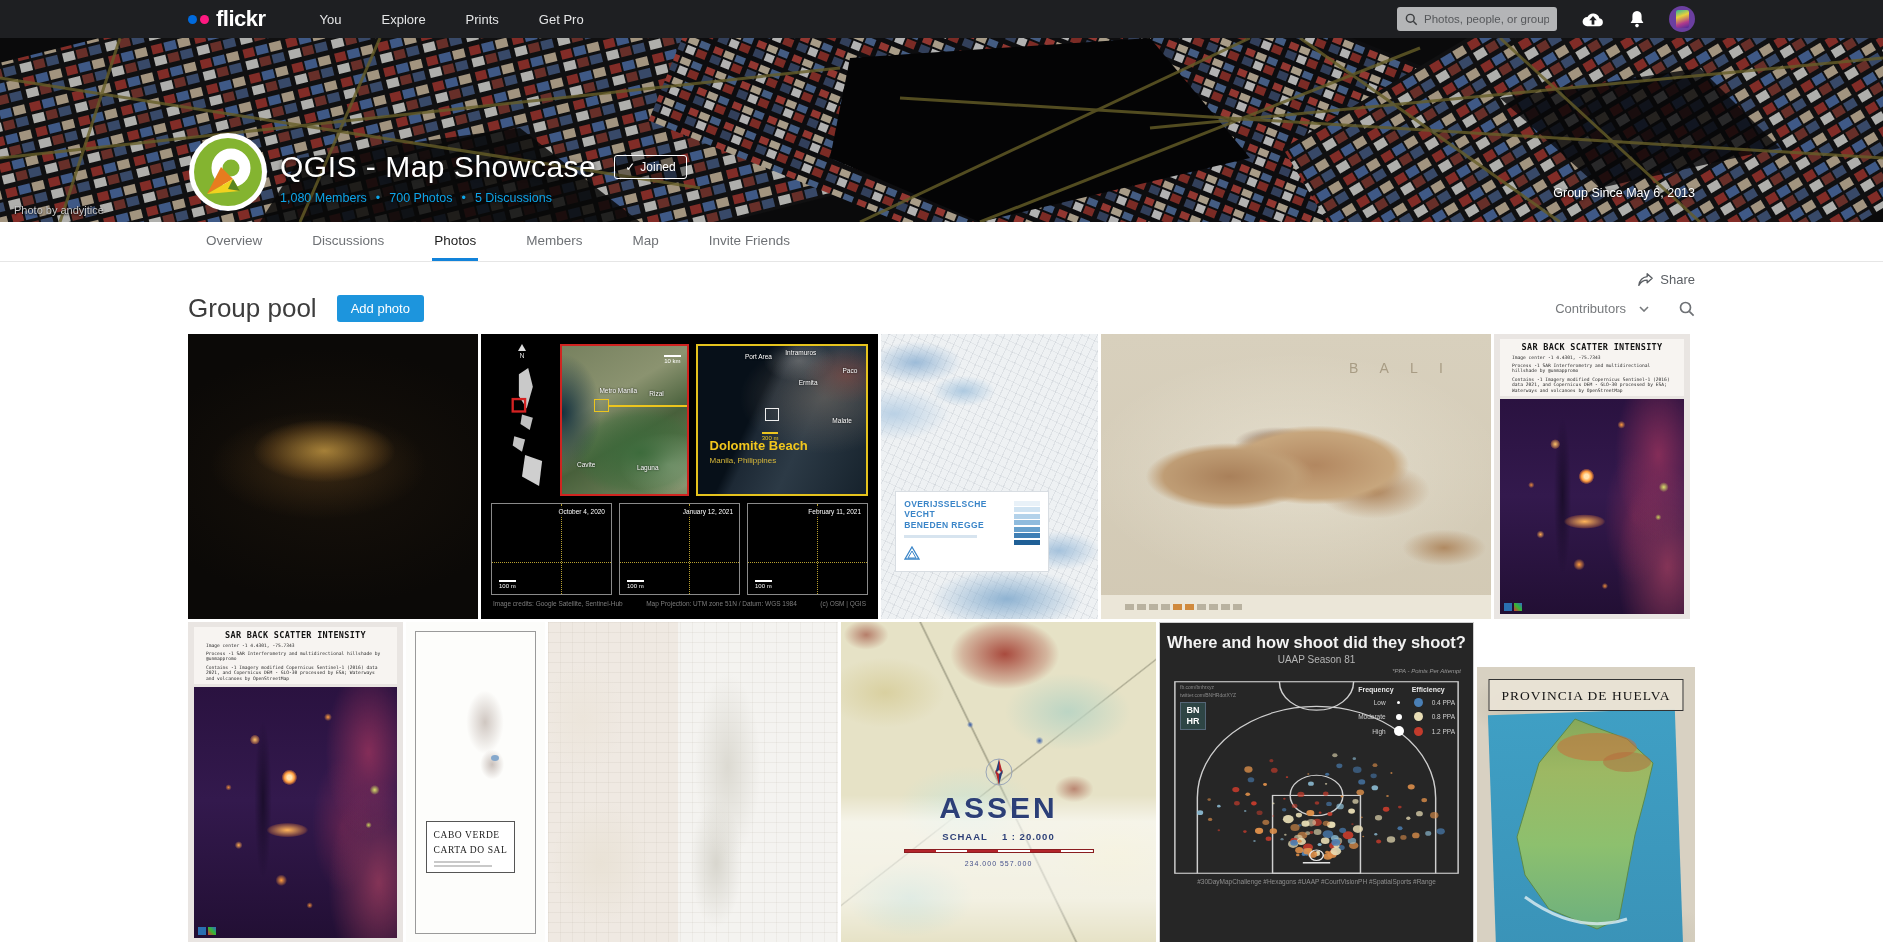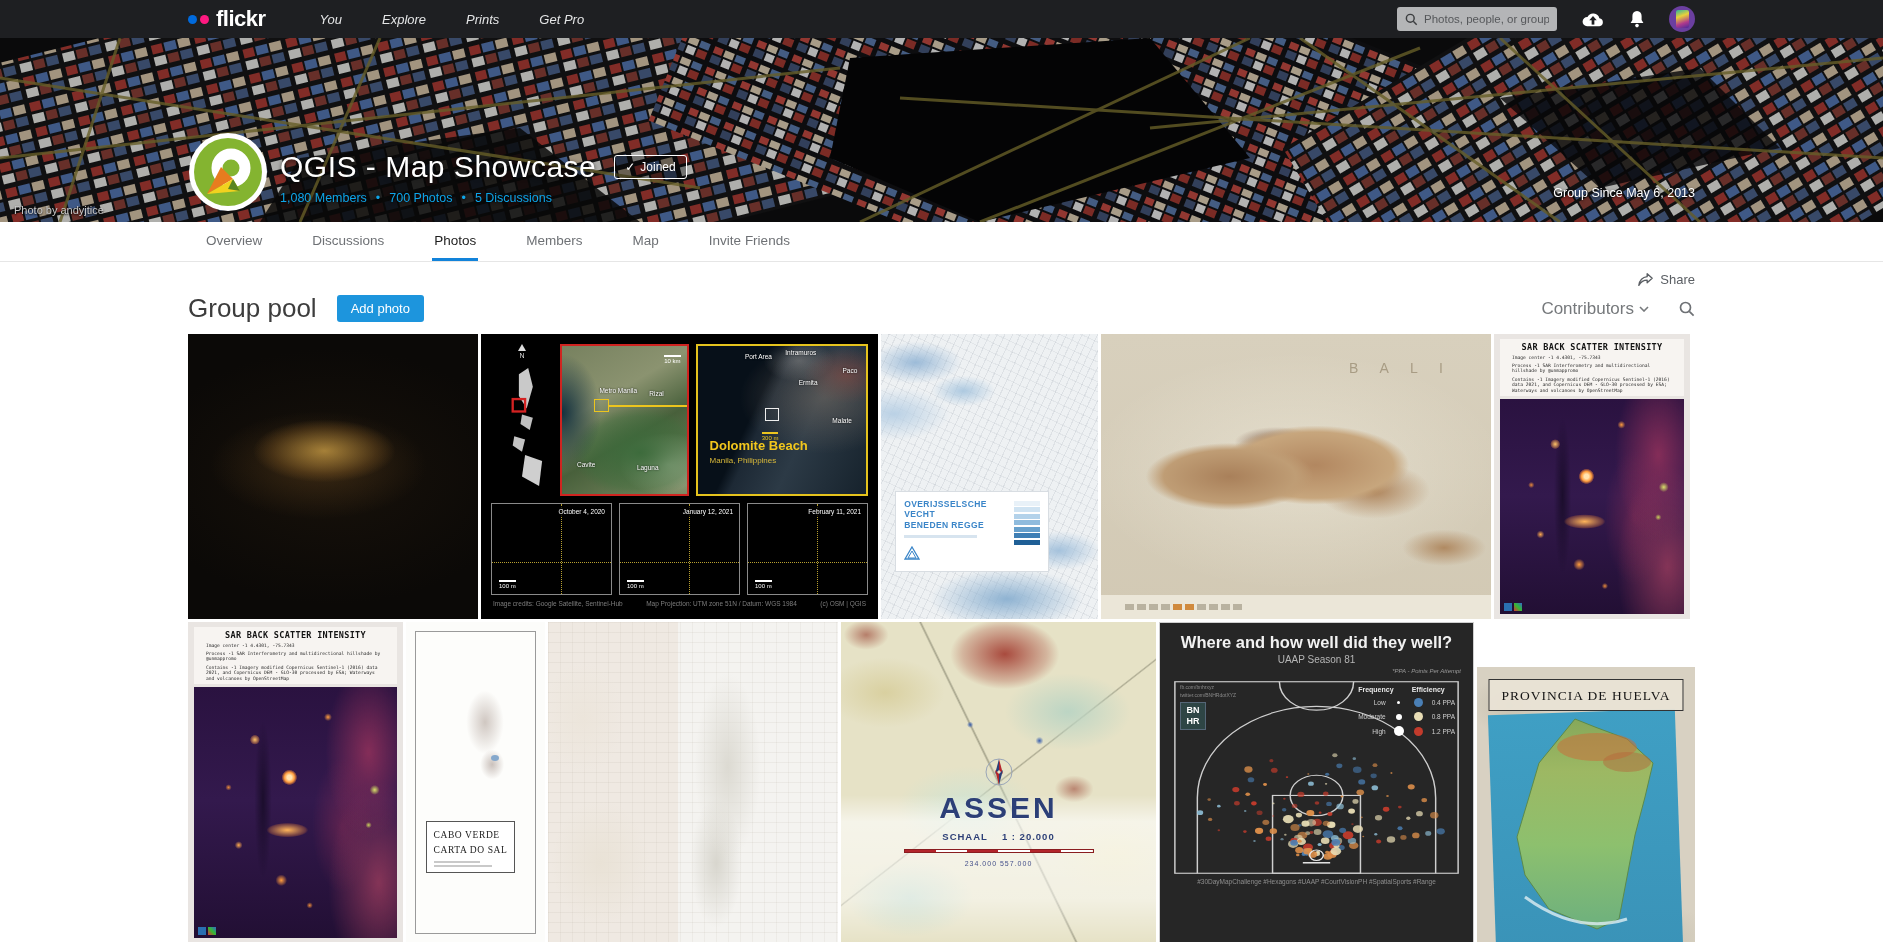--- a/index.html
+++ b/index.html
@@ -8,21 +8,21 @@
   .inner { width:1507px; margin:0 auto; position:relative; }
 
   
   .topnav { height:38px; background:#1e1f22; }
   .topnav .inner { display:flex; align-items:center; height:100%; }
   .logo { display:flex; align-items:center; cursor:pointer; margin-right:34px; }
   .logo-dot { width:9px; height:9px; border-radius:50%; display:inline-block; }
   .logo-dot.b { background:#006add; margin-right:3px; }
   .logo-dot.p { background:#ff1981; margin-right:7px; }
   .logo-text { color:#fff; font-weight:bold; font-size:22px; letter-spacing:-0.5px;text-align:right; }
-  .nav-link { color:#e4e5e6; font-size:13px; margin:0 20px; cursor:pointer;font-style:italic; }
+  .nav-link { color:#e4e5e6; font-size:13px; margin:0 20px; cursor:pointer; }
   .nav-spacer { flex:1; }
   .nav-search { display:flex; align-items:center; background:#b4b5b7; border-radius:3px;
     height:24px; width:160px; padding:0 8px; }
   .nav-search svg { flex:none; margin-right:6px; }
   .nav-search input { border:0; outline:0; background:transparent; width:100%;
     font-size:11.5px; color:#2d2e30; font-family:"Liberation Sans",sans-serif; }
   .nav-search input::placeholder { color:#55575a; }
   .nav-icon { margin-left:24px; cursor:pointer; display:flex; align-items:center; }
   .nav-avatar { width:26px; height:26px; border-radius:50%; background:#6b3fa0; margin-left:24px;
     cursor:pointer; display:flex; align-items:center; justify-content:center; overflow:hidden; }
@@ -56,21 +56,21 @@
 
   
   .share-row { display:flex; justify-content:flex-end; align-items:center; gap:6px;
     padding-top:10px; color:#5a5e63; font-size:13px; cursor:pointer; }
   .pool-row { display:flex; align-items:center; margin-top:6px; }
   .pool-title { font-size:26px; font-weight:300; color:#3d3d3d; }
   .add-photo { margin-left:20px; background:#1d95dd; color:#fff; border:0; border-radius:3px;
     font-size:13px; font-weight:500; padding:6px 14px; cursor:pointer;
     font-family:"Liberation Sans",sans-serif; }
   .pool-right { margin-left:auto; display:flex; align-items:center; gap:30px; }
-  .contributors { display:flex; align-items:center; gap:5px; color:#76797c; font-size:17px; cursor:pointer; }
+  .contributors { display:flex; align-items:center; gap:13px; color:#76797c; font-size:13px; cursor:pointer; }
   .pool-search { cursor:pointer; display:flex; }
 
   
   .grid { margin-top:10px; display:flex; flex-direction:column; gap:3px; }
   .grow { display:flex; gap:3px; }
   .tile { position:relative; overflow:hidden; cursor:pointer; background:#eee; flex:none; }
 
   
   .t-dark { width:290px; height:285px;
     background:
@@ -607,21 +607,21 @@
               <i></i>
               <i></i>
               <i></i>
               <i></i>
           </div>
           <div class="assen-coords">234.000   557.000</div>
         </div>
       </div>
 
       <div class="tile t-uaap">
-        <div class="uaap-title">Where and how well did they well?</div>
+        <div class="uaap-title">Where and how shoot did they shoot?</div>
         <div class="uaap-sub">UAAP Season 81</div>
         <div class="uaap-note">*PPA - Points Per Attempt</div>
         <div class="uaap-court">
           <svg viewBox="0 0 300 262" preserveAspectRatio="none">
             <rect x="5" y="5" width="290" height="256" fill="none" stroke="#cfcfcf" stroke-width="1.5"></rect>
             <path d="M 112 5 A 38 38 0 0 0 188 5" fill="none" stroke="#cfcfcf" stroke-width="1.5"></path>
             <path d="M 28 261 L 28 160 A 122 122 0 0 1 272 160 L 272 261" fill="none" stroke="#cfcfcf" stroke-width="1.5"></path>
             <rect x="105" y="157" width="90" height="104" fill="none" stroke="#cfcfcf" stroke-width="1.5"></rect>
             <circle cx="150" cy="157" r="27" fill="none" stroke="#cfcfcf" stroke-width="1.5"></circle>
             <g id="uaap-dots">

